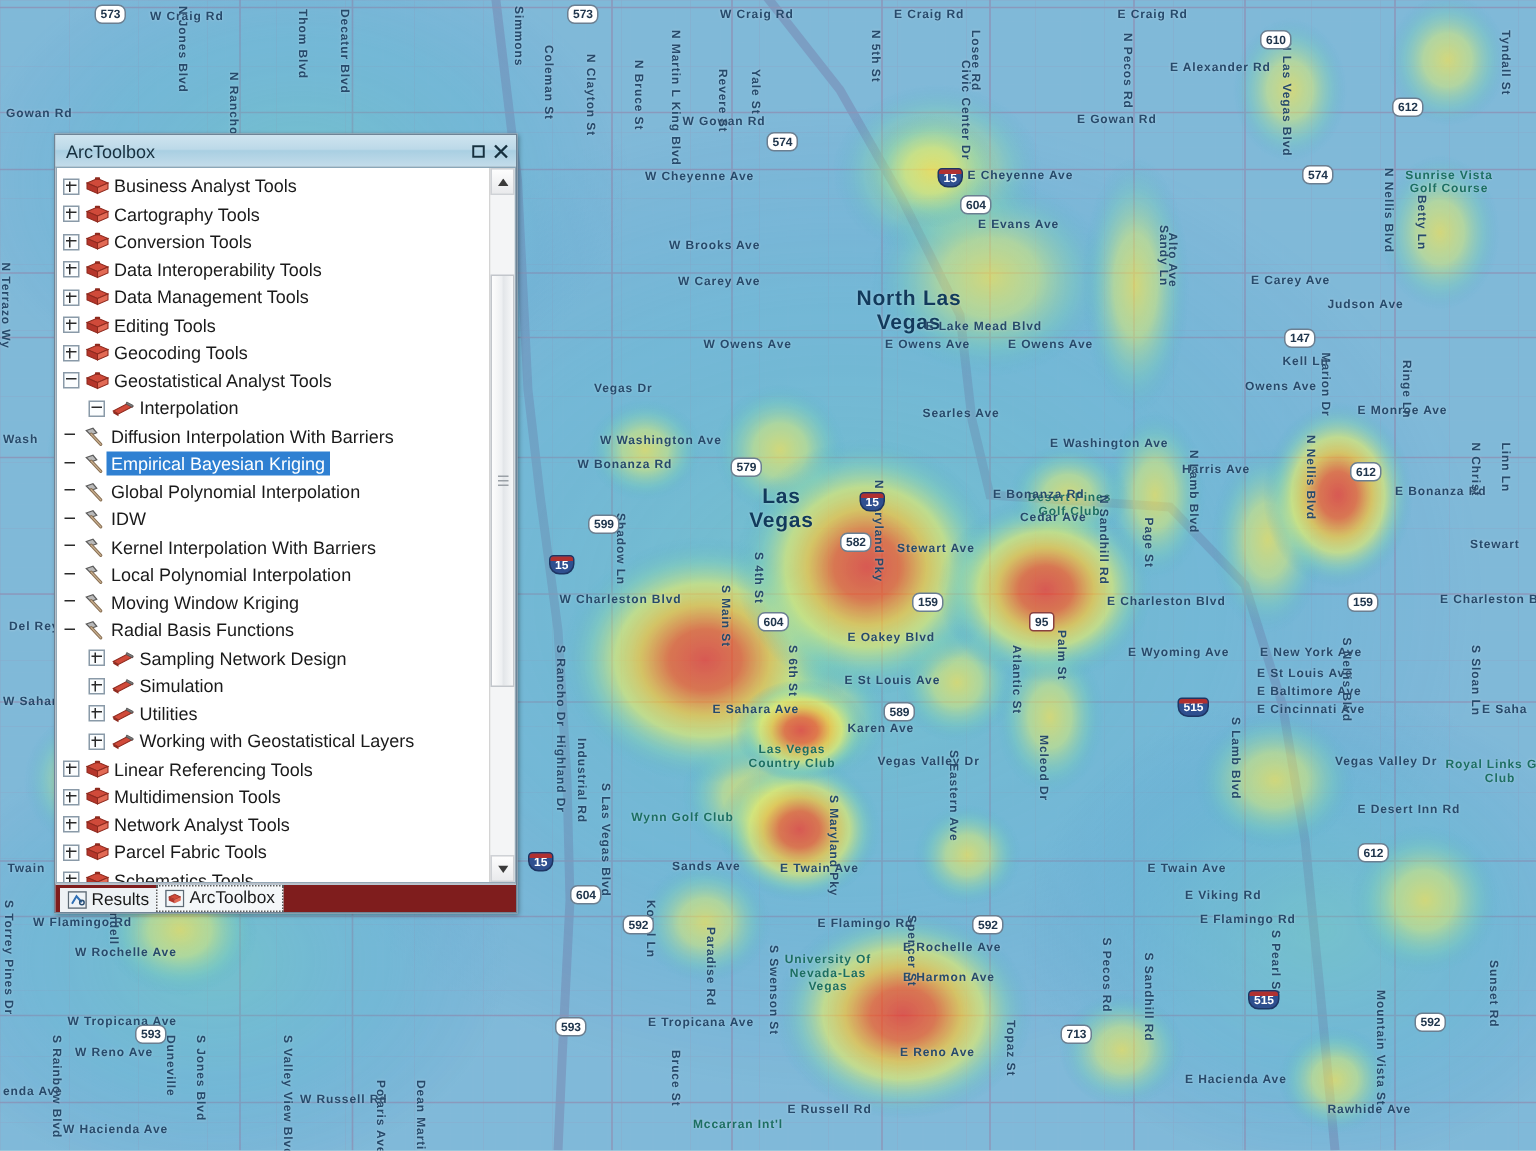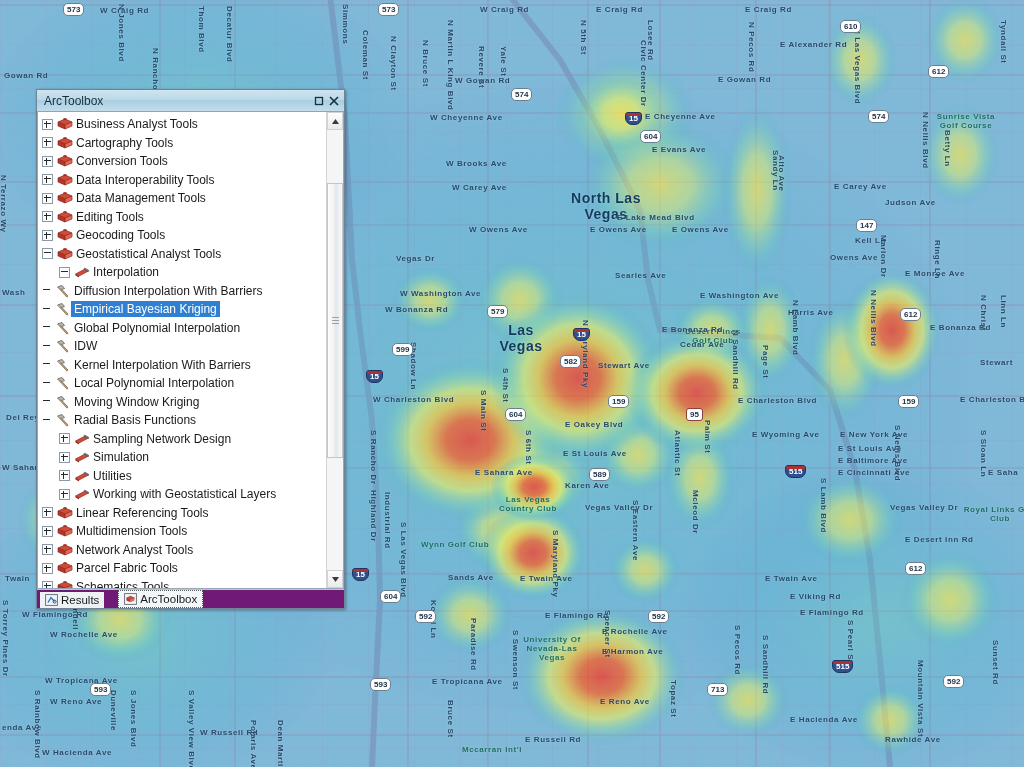--- a/index.html
+++ b/index.html
@@ -89,22 +89,22 @@
   .sthumb{
     position:absolute;left:0;right:0;top:5%;height:60%;
     background:linear-gradient(to right,#fdfdfd,#eef0f2 45%,#e3e6e9 55%,#f7f8f9);
     border:1px solid #c2c6cb;display:flex;align-items:center;justify-content:center;cursor:pointer;
   }
   .grip{width:7px;}
   .grip div{height:1px;background:#9aa0a6;margin:2px 0;}
 
   
   #tb-tabs{
-    height:18px;flex:0 0 18px;background:#701a75;border-top:1px solid #b9c7d1;
-    display:flex;align-items:flex-end;padding-left:3px;gap:14px;
+    height:18px;flex:0 0 18px;background:#7f1d1d;border-top:1px solid #b9c7d1;
+    display:flex;align-items:flex-end;padding-left:3px;gap:0;
   }
   .tab{
     height:16px;display:flex;align-items:center;gap:3px;padding:0 5px;font-size:11.5px;
     color:#1a1a1a;background:#eef2f5;cursor:pointer;
   }
   .tab.active{border:1px dotted #5a5a5a;background:#f4f7f9;}
   .tabic{width:13px;height:12px;position:relative;}
 </style>
 </head>
 <body>

